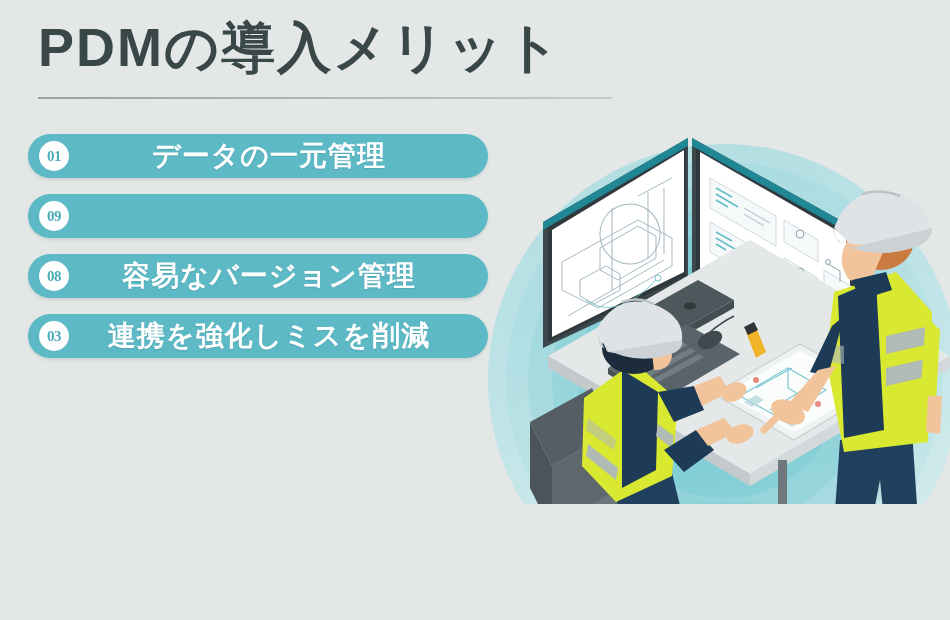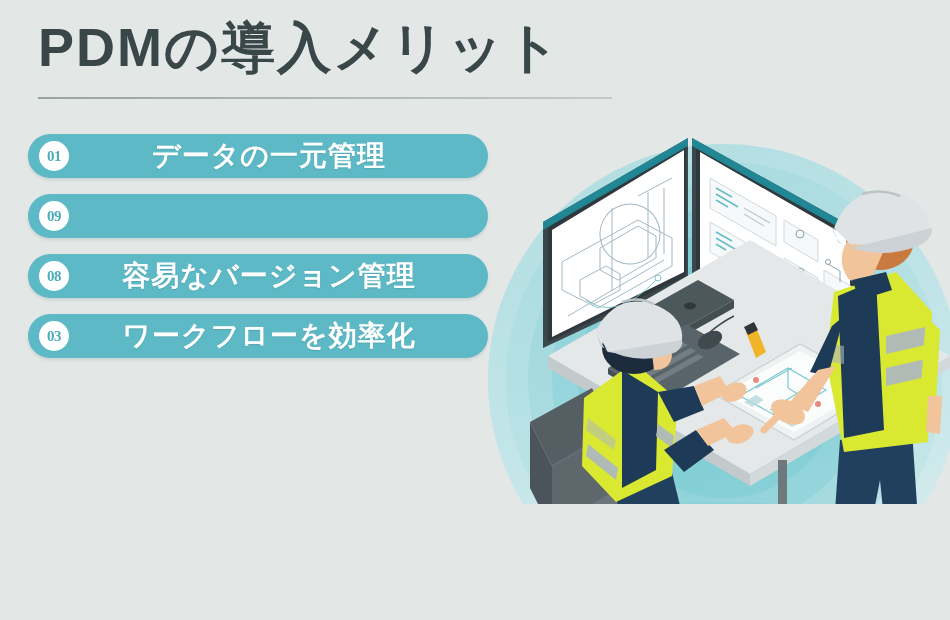--- a/index.html
+++ b/index.html
@@ -69,21 +69,21 @@
     </div>
 
 
     <div class="pill">
       <span class="pill-badge">08</span>
       <span class="pill-label">容易なバージョン管理</span>
     </div>
 
     <div class="pill">
       <span class="pill-badge">03</span>
-      <span class="pill-label">ワークフローを効率化</span>
+      <span class="pill-label">連携を強化しミスを削減</span>
     </div>
 
 
   </div>
 
   <div class="illo">
   <svg viewBox="0 0 462 490" xmlns="http://www.w3.org/2000/svg">
     <defs>
       <linearGradient id="ringGrad" x1="0" y1="0" x2="0.3" y2="1">
         <stop offset="0%" stop-color="#5cc0ca"></stop>

